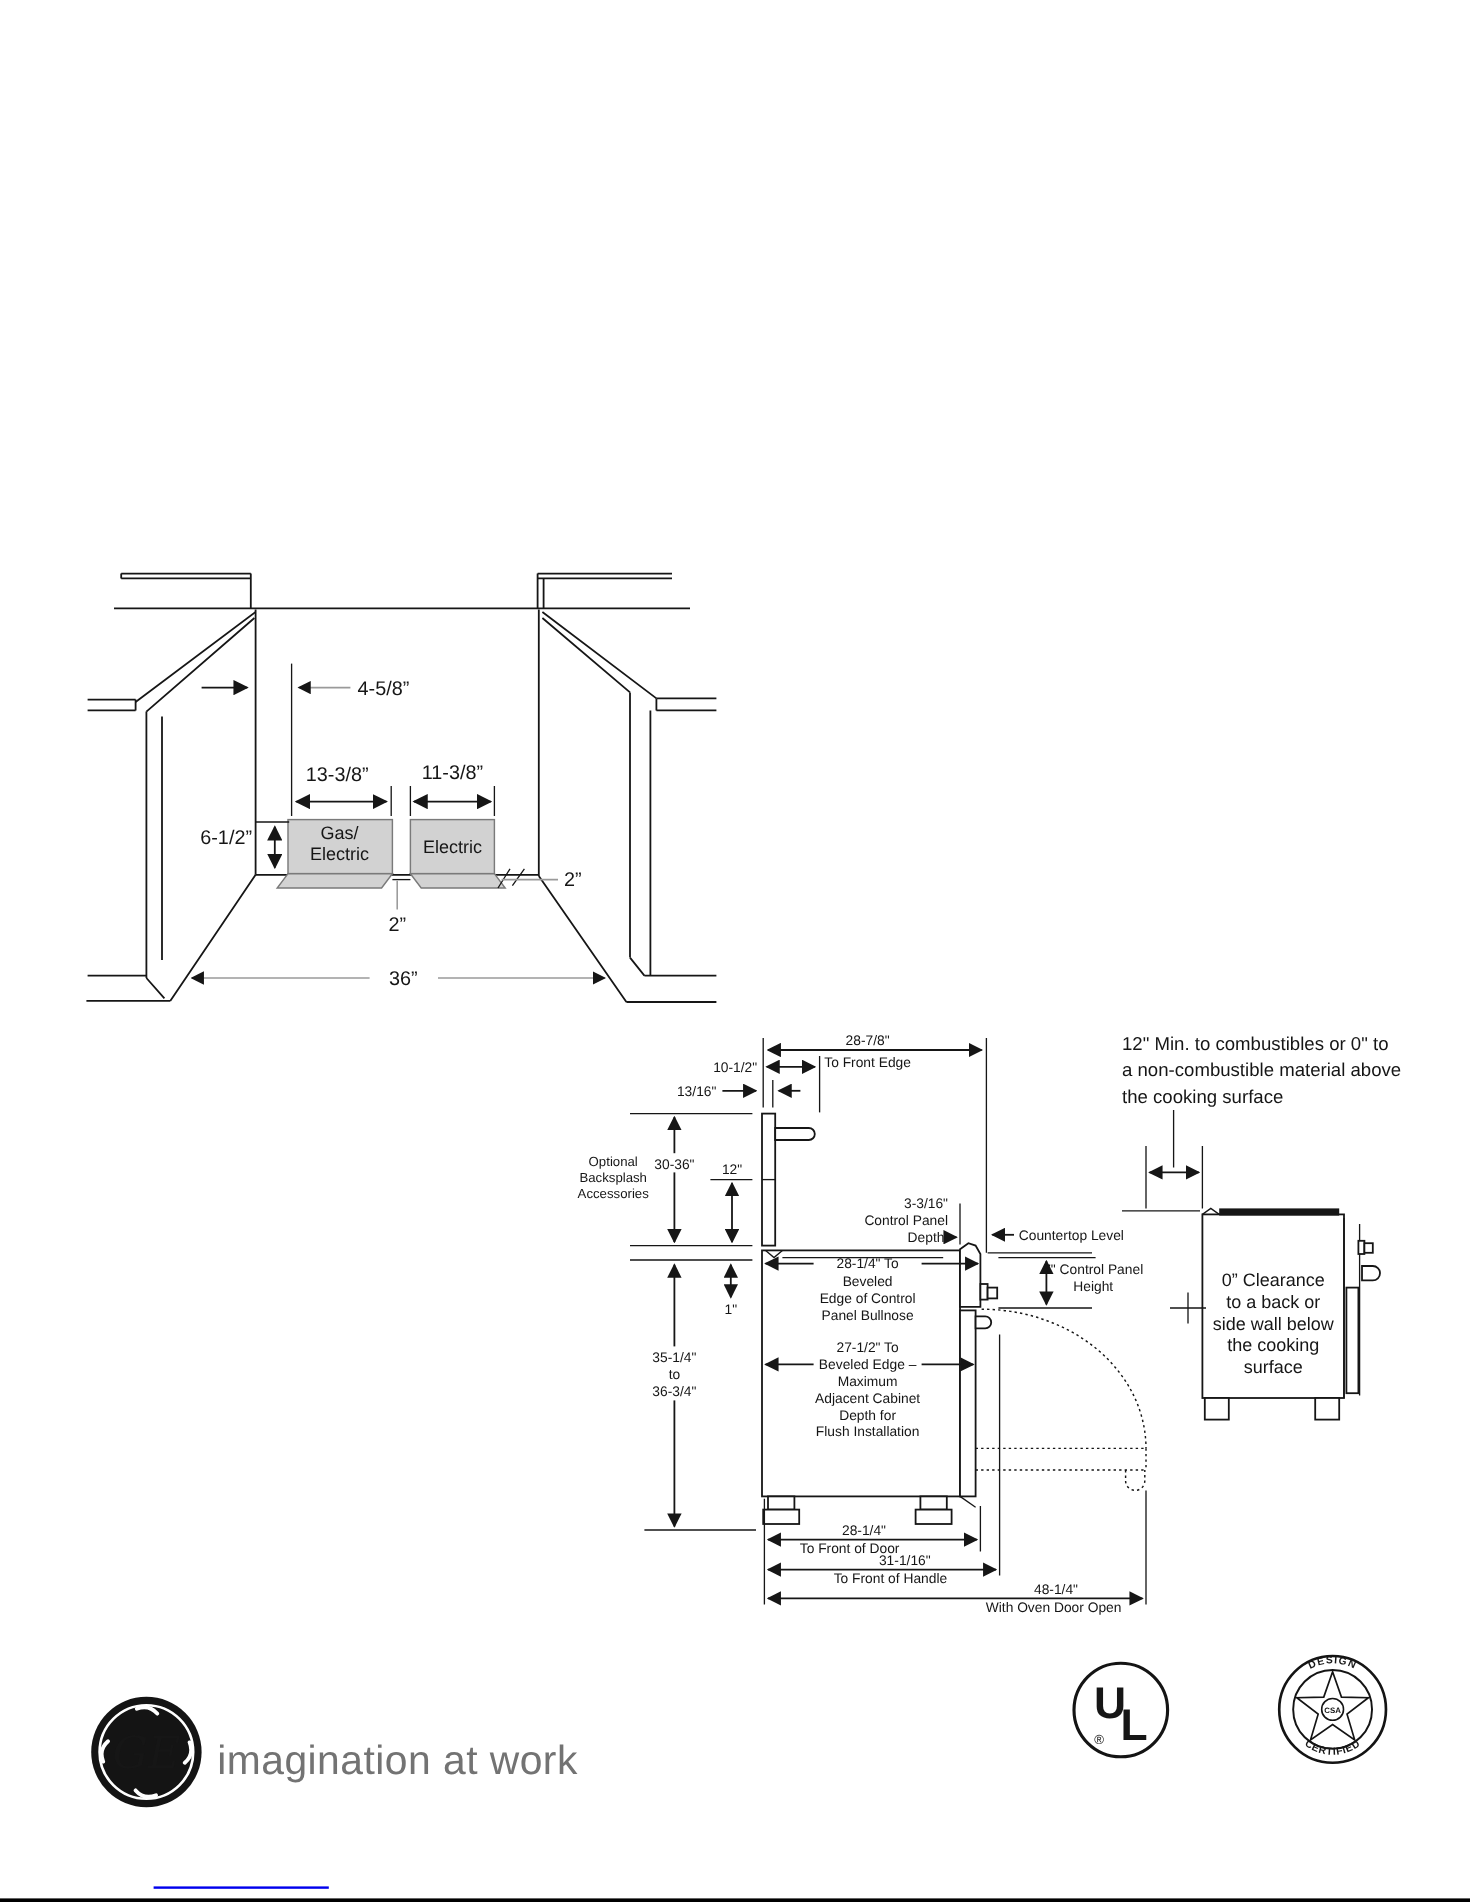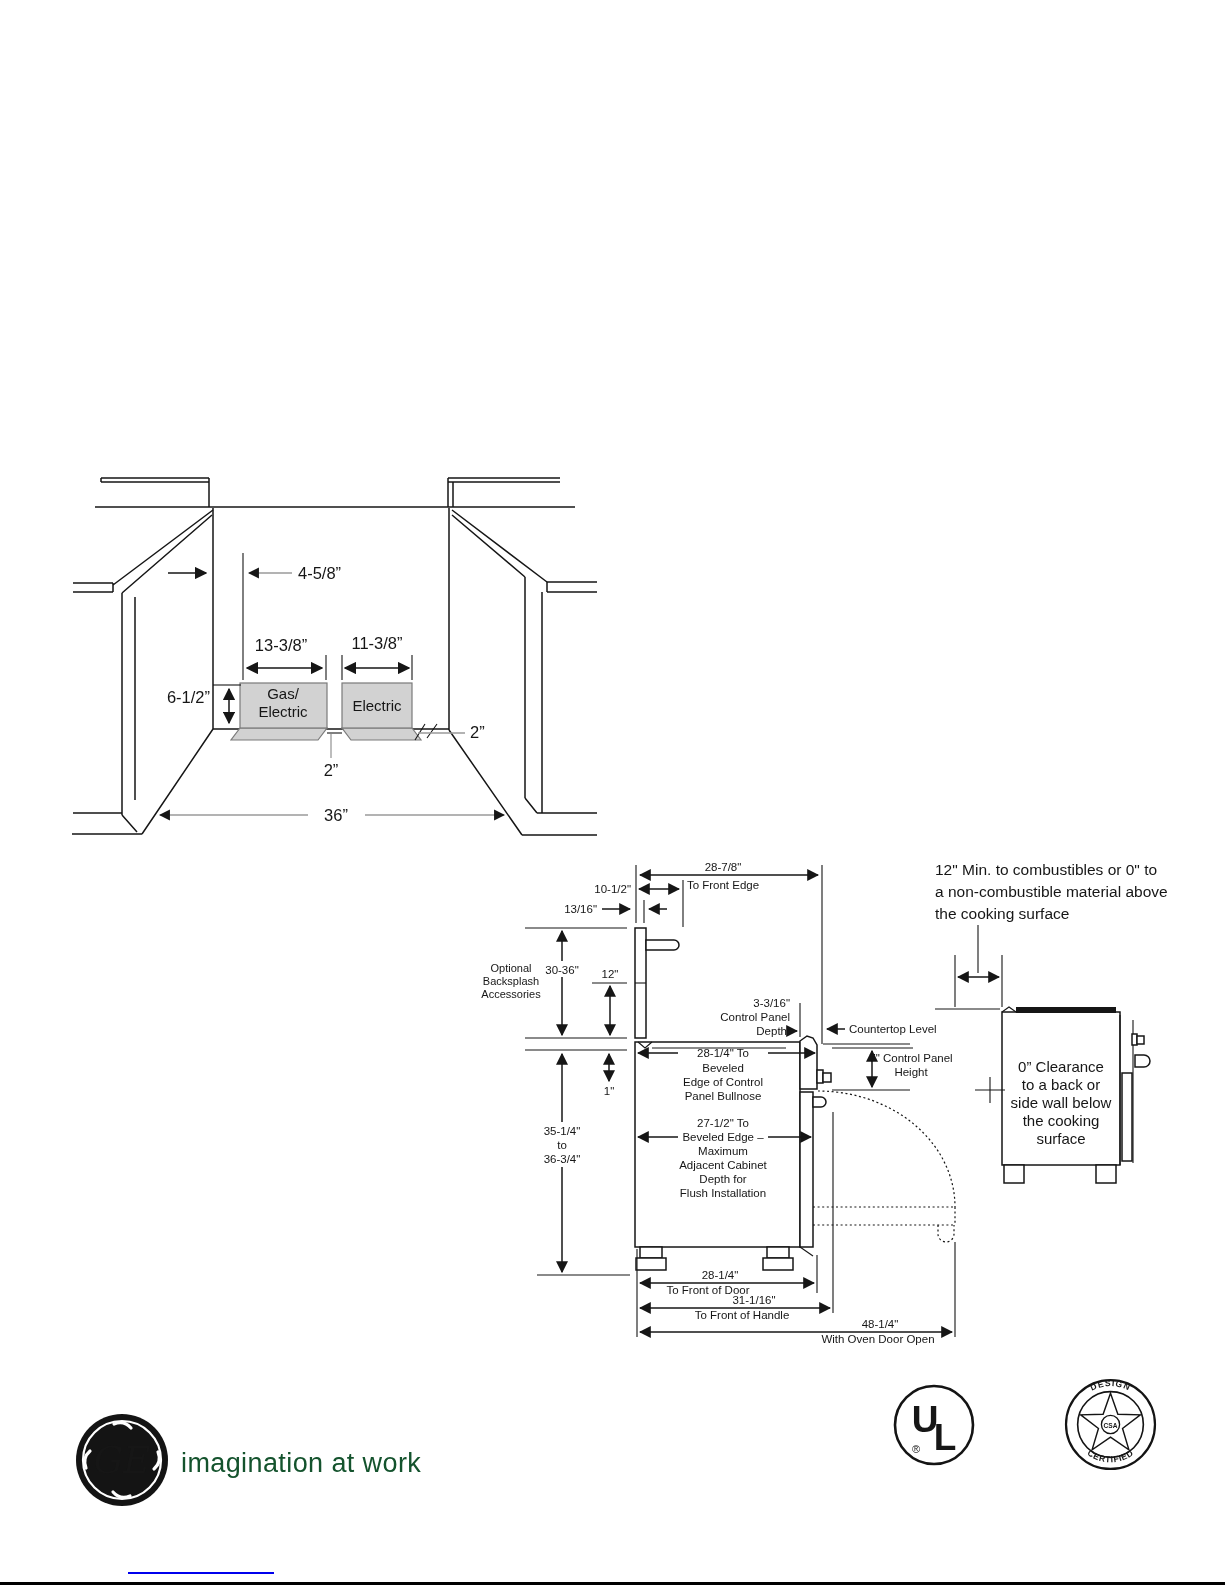--- a/index.html
+++ b/index.html
@@ -14,21 +14,21 @@
   .n{font-size:15.5px;}          
   .c{font-size:15px;}            
   .o{font-size:11px;}            
   .ln{stroke:#161616;stroke-width:1.5;fill:none;}
   .lt{stroke:#161616;stroke-width:1.1;fill:none;}
   .gy{stroke:#9a9a9a;stroke-width:1.3;fill:none;}
   .wh{fill:#fff;stroke:#161616;stroke-width:1.5;}
   .gb{fill:#d2d2d2;stroke:#7a7a7a;stroke-width:1.2;}
   .dt{stroke:#161616;stroke-width:1.2;fill:none;stroke-dasharray:2 2.6;}
   .bgw{fill:#fff;}
-  #tagline{font-size:27px;font-weight:300;letter-spacing:.4px;color:#14532d;}
+  #tagline{font-size:34px;font-weight:300;letter-spacing:.4px;color:#737373;}
 </style>
 </head>
 <body>
 
 <div id="page">
 
   <svg class="abs" style="left:65px;top:458px;" width="540" height="390" viewBox="0 0 540 390">
     <defs>
       <marker id="mA" viewBox="0 0 10 10" refX="9" refY="5" markerWidth="8.5" markerHeight="8.5" orient="auto-start-reverse">
           <path d="M0,0L10,5L0,10z" fill="#161616"></path>

